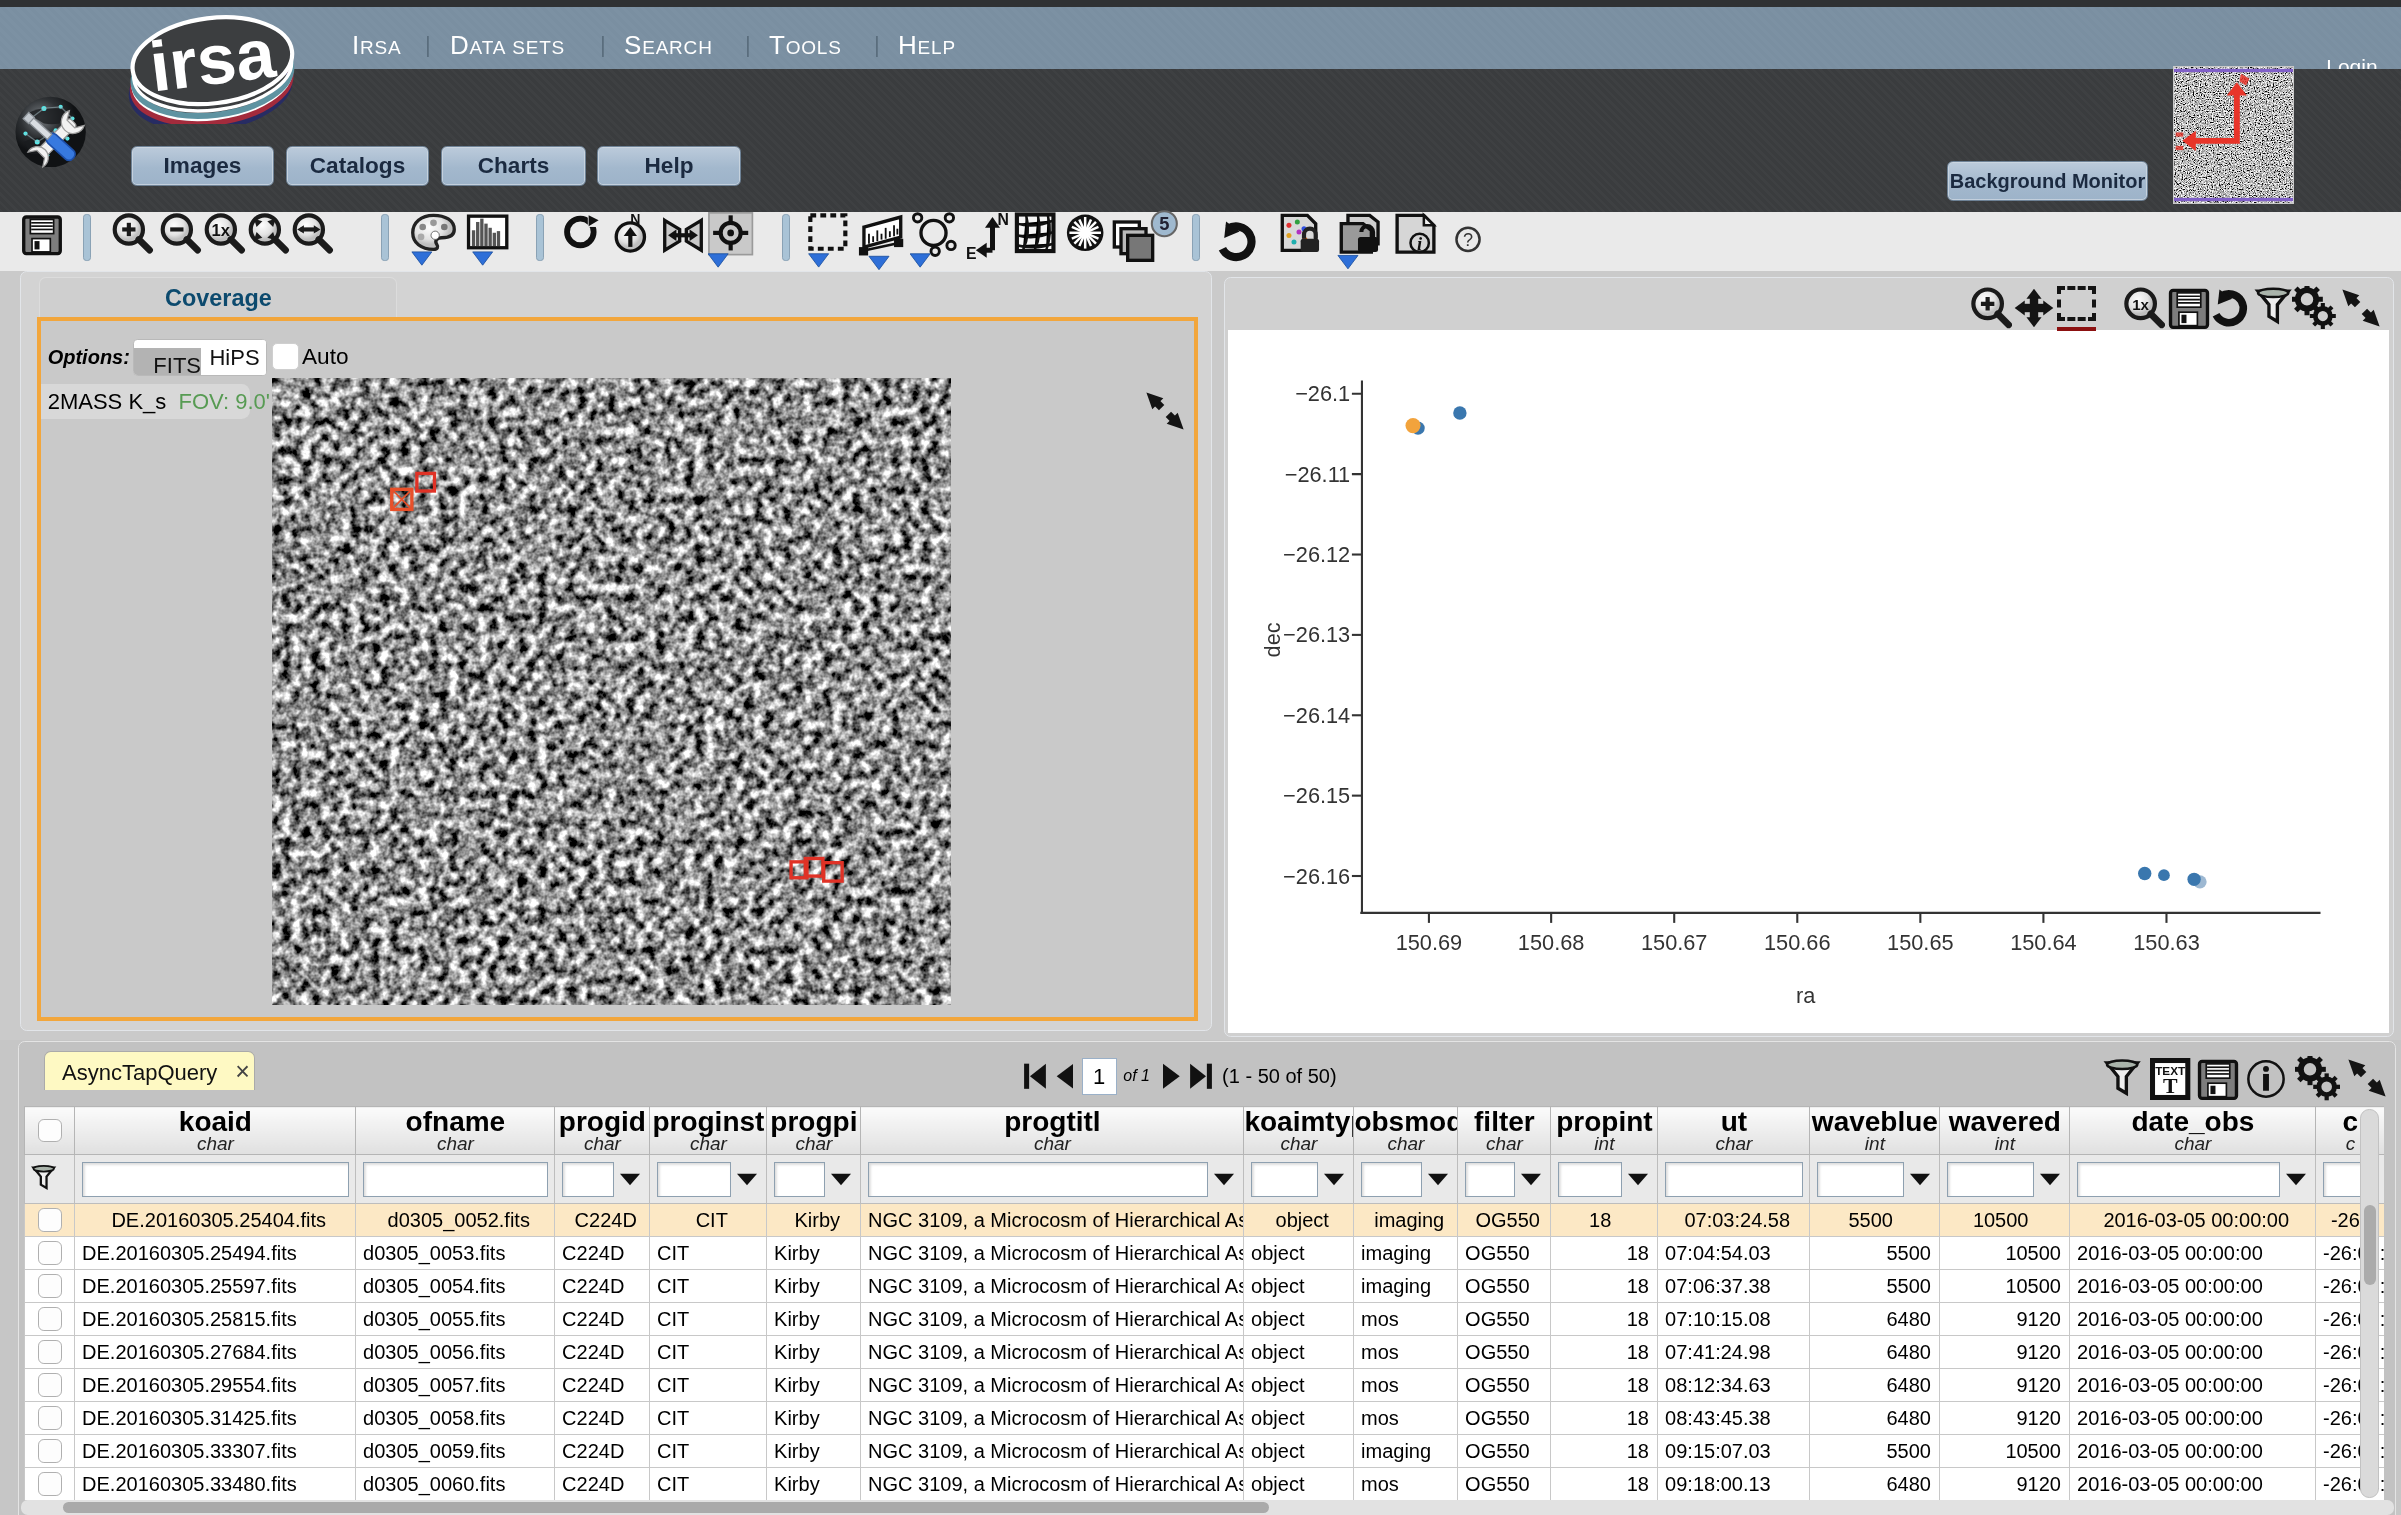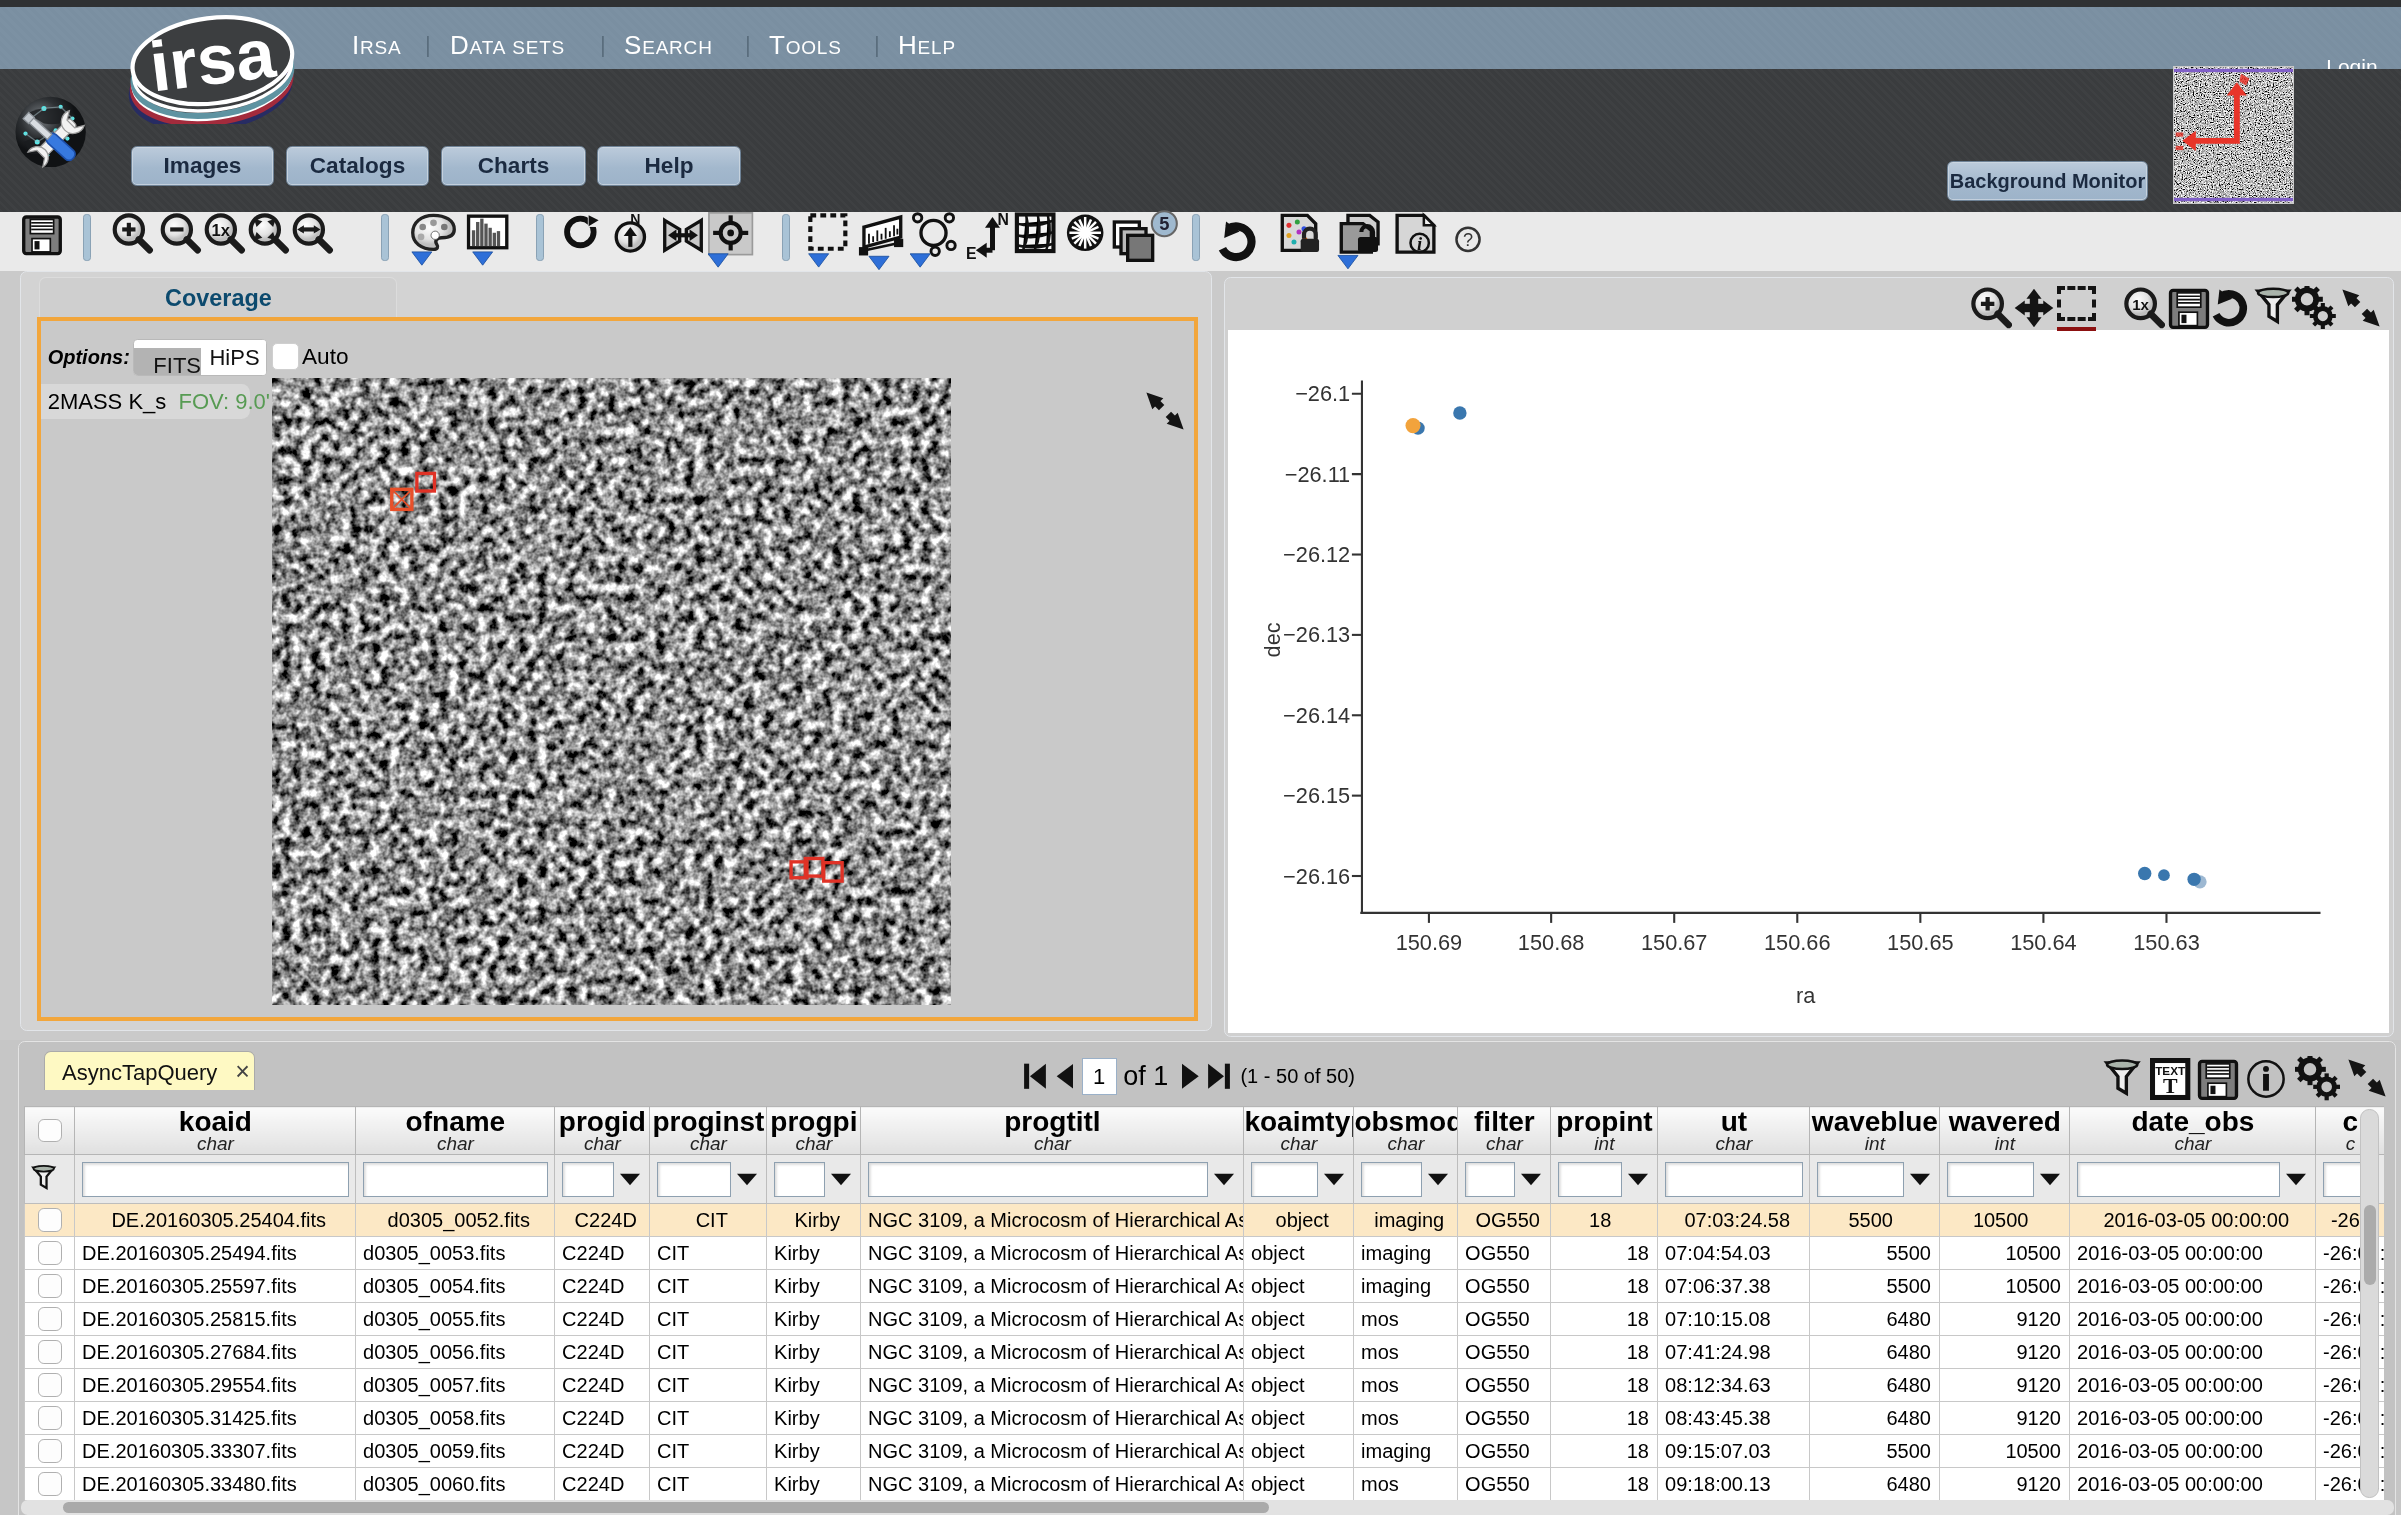--- a/index.html
+++ b/index.html
@@ -565,21 +565,21 @@
   <div id="ttab">AsyncTapQuery <span style="font-size:25px;color:#444;margin-left:11.7px;">×</span></div>
   <div id="pager">
     <svg width="22" height="28.5" viewBox="0 0 26 34">
         <rect x="0" y="2" width="6" height="30" fill="#111"></rect>
         <path d="M26 2 v30 L7 17 Z" fill="#111"></path>
       </svg>
     <svg width="18.4" height="28.5" viewBox="0 0 22 34" style="margin-left:8.4px">
         <path d="M22 2 v30 L2 17 Z" fill="#111"></path>
       </svg>
     <span id="pgbox">1</span>
-    <span style="font-size:27px;margin:0 6.7px 0 6.7px;">of 1</span>
+    <span style="font-size:16px;margin:0 6.7px 0 6.7px;font-style:italic;">of 1</span>
     <svg width="18.4" height="28.5" viewBox="0 0 22 34" style="margin-left:6.7px">
         <path d="M0 2 v30 L20 17 Z" fill="#111"></path>
       </svg>
     <svg width="22" height="28.5" viewBox="0 0 26 34" style="margin-left:8.4px">
         <path d="M0 2 v30 L19 17 Z" fill="#111"></path>
         <rect x="20" y="2" width="6" height="30" fill="#111"></rect>
       </svg>
     <span style="font-size:20px;margin-left:10px;">(1 - 50 of 50)</span>
   </div>
   <svg class="abs" style="left:2083px;top:16px" width="42" height="42" viewBox="0 0 50 50">

